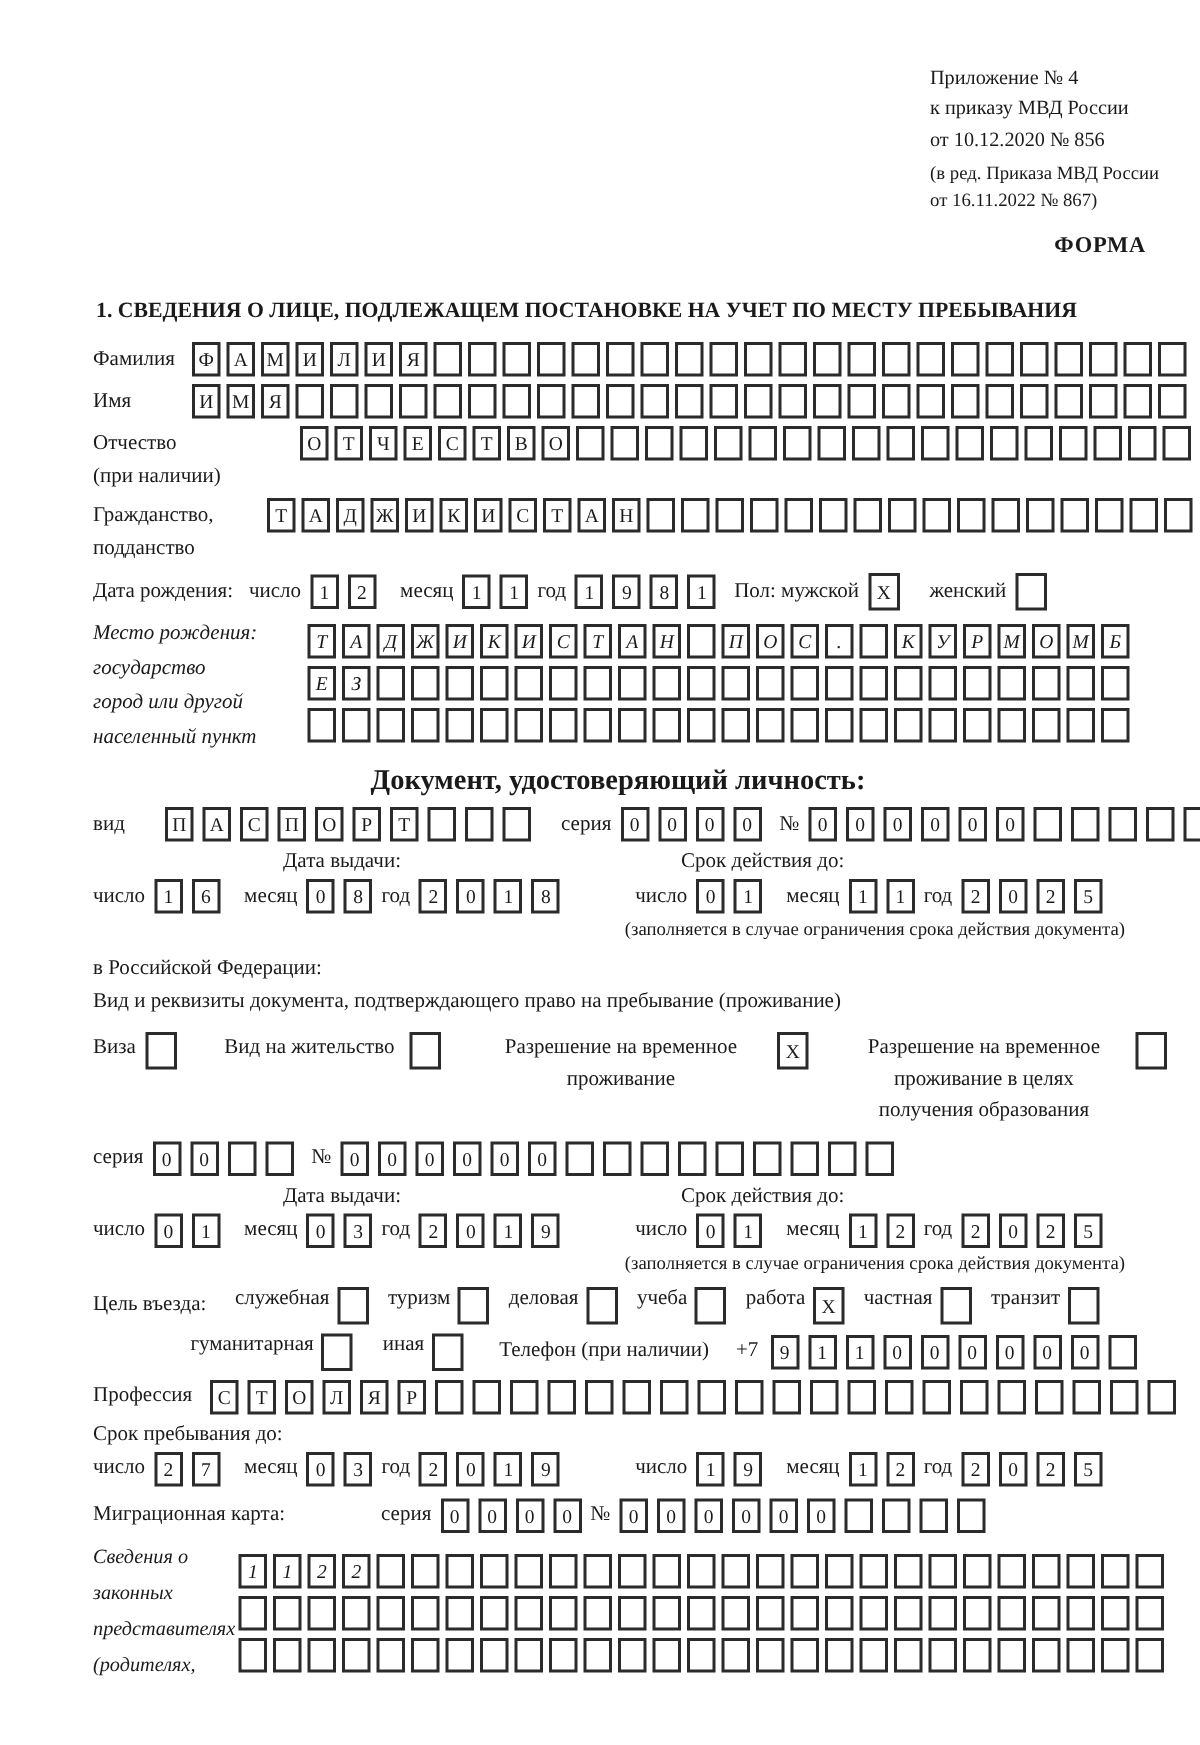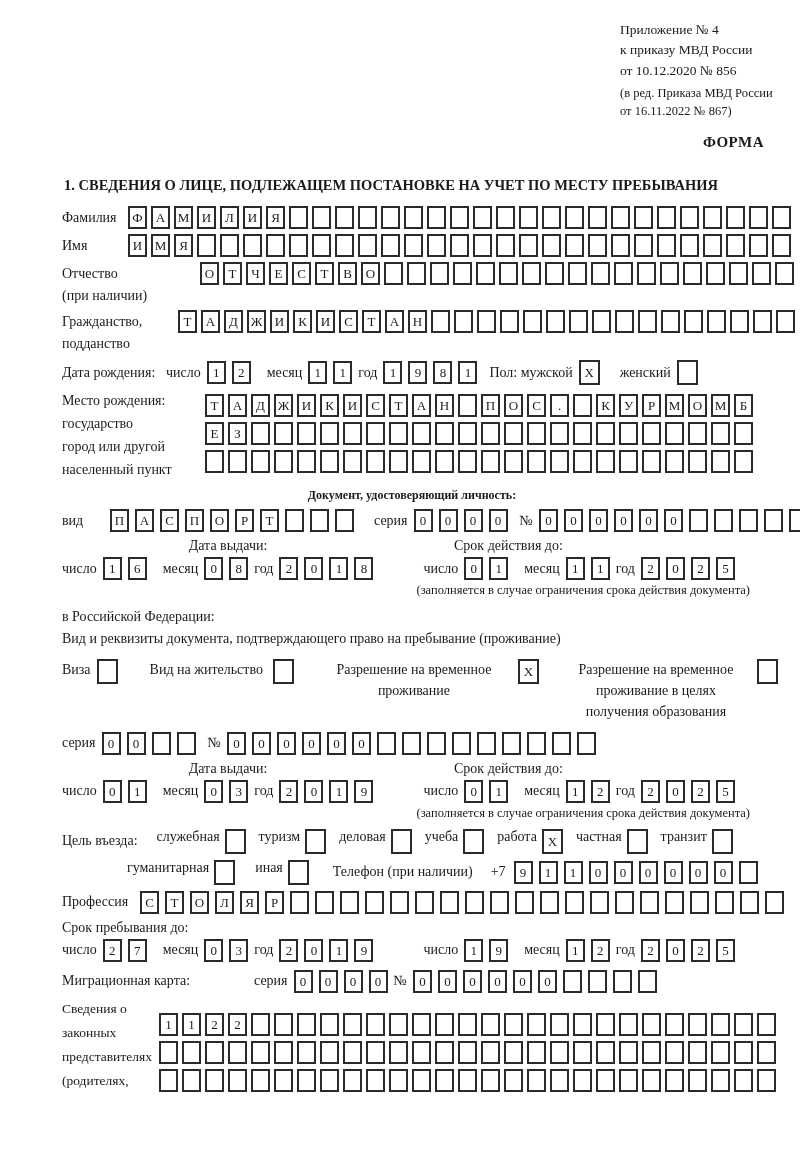--- a/index.html
+++ b/index.html
@@ -3,21 +3,21 @@
 <meta charset="utf-8">
 <style>
   * { margin:0; padding:0; box-sizing:border-box; }
   html,body { background:#ffffff; }
   body {
     width:800px; height:1163px; overflow:hidden;
     color:#1a1a1a;
     font-family:"Liberation Serif", serif;
     font-size:14px;
   }
-  .page { width:800px; height:1163px; padding:20px 0 0 62px; position:relative; }
+  .page { width:800px; height:1163px; padding:42px 0 0 62px; position:relative; }
 
   
   .ref { margin-left:558px; font-size:13.5px; line-height:1.5; }
   .ref .amend { font-size:12.5px; margin-top:3px; line-height:1.45; }
   .forma { text-align:right; padding-right:36px; font-weight:bold; font-size:15px; margin-top:14px; letter-spacing:.5px; }
 
   .title { width:738px; padding-right:56px; text-align:center; font-weight:bold; font-size:15.5px; line-height:1.55; margin-top:20px; }
   .title .uline { display:inline-block; width:52px; border-bottom:2px solid #444; margin-left:8px; vertical-align:baseline; }
   .sec1 { font-weight:bold; font-size:14.5px; margin-top:26px; margin-left:2px; }
 
@@ -25,29 +25,29 @@
   .boxes { display:inline-flex; }
   .cell {
     flex:0 0 auto; width:19px; height:23px; border:2px solid #2b2b2b;
     margin-right:4px; display:inline-flex; align-items:center; justify-content:center;
     font-size:13px; line-height:1;
   }
   .dgr .cell { margin-right:6px; }
   .cb .cell { width:21px; height:25px; }
 
   .frow { display:flex; align-items:center; margin-bottom:5px; }
-  .frow.top { align-items:flex-end; }
+  .frow.top { align-items:center;font-style:italic; }
   .lbl { flex:0 0 auto; font-size:14px; }
   .w66 { width:66px; } .w138 { width:138px; } .w116 { width:116px; }
   .w143 { width:143px; } .w97 { width:97px; } .w48 { width:48px; }
   .stack > div { margin-bottom:5px; }
   .subl { font-size:14px; margin-top:-2px; margin-bottom:6px; }
   .mt8 { margin-top:8px; } .mt12 { margin-top:12px; }
 
-  .center-bold { text-align:center; font-weight:bold; font-size:12px; width:720px; margin:10px 0 6px -10px; }
+  .center-bold { text-align:center; font-weight:bold; font-size:19px; width:720px; margin:10px 0 6px -10px; }
 
   
   .dhead { display:flex; font-size:14px; margin-top:6px; margin-bottom:3px; }
   .dhead .lft { width:392px; text-align:center; padding-right:60px; }
   .dhead .rgt { width:330px; text-align:left; }
   .daterow { display:flex; align-items:center; margin-bottom:3px; }
   .dgr { display:flex; align-items:center; }
   .dgr .dlbl { margin-right:6px; }
   .dgr .sp { width:10px; }
   .rgtgrp { margin-left:44px; }

